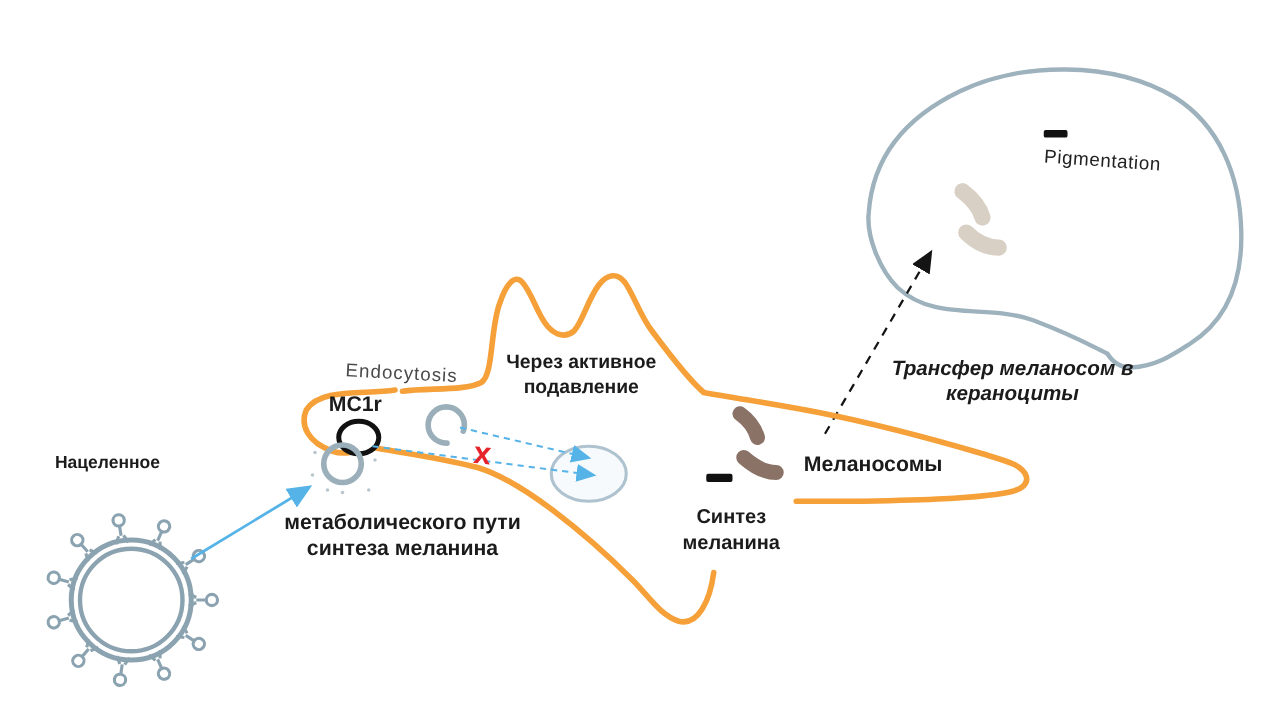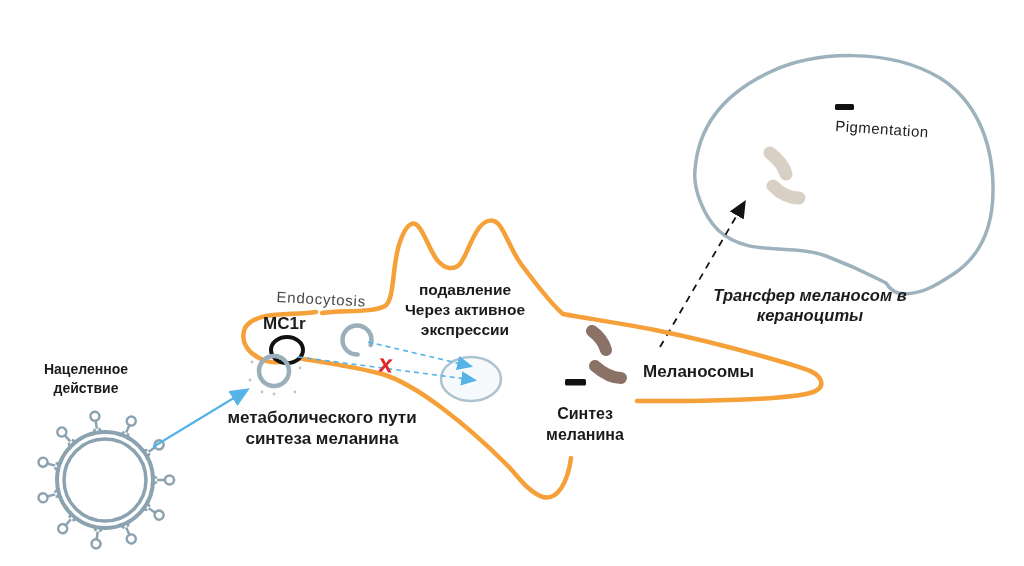--- a/index.html
+++ b/index.html
@@ -128,31 +128,29 @@
     <path d="M 298,357 L 474,380" fill="none" stroke="#55B3E8" stroke-width="1.6" stroke-dasharray="5 4" marker-end="url(#mBlueD)"></path>
 
     <path d="M 592,331 C 599,336 604,343 606,350" fill="none" stroke="#8B7266" stroke-width="12" stroke-linecap="round"></path>
     <path d="M 595,366 C 603,373 612,378 621,378" fill="none" stroke="#8B7266" stroke-width="12" stroke-linecap="round"></path>
 
     <rect x="565" y="379" width="21" height="6.5" rx="1.5" fill="#111111"></rect>
   </svg>
 
   <div class="lbl" id="lbl-targeted">
     <div>Нацеленное</div>
-    <div>действие</div>
   </div>
 
   <div class="lbl light" id="lbl-endocytosis">Endocytosis</div>
 
   <div class="lbl" id="lbl-mc1r">MC1r</div>
 
   <div class="lbl" id="lbl-suppression">
+    <div>Через активное</div>
     <div>подавление</div>
-    <div>Через активное</div>
-    <div>экспрессии</div>
   </div>
 
   <div class="lbl" id="lbl-inhibition">
     <div>метаболического пути</div>
     <div>синтеза меланина</div>
   </div>
 
   <div class="lbl" id="lbl-synthesis">
     <div>Синтез</div>
     <div>меланина</div>

